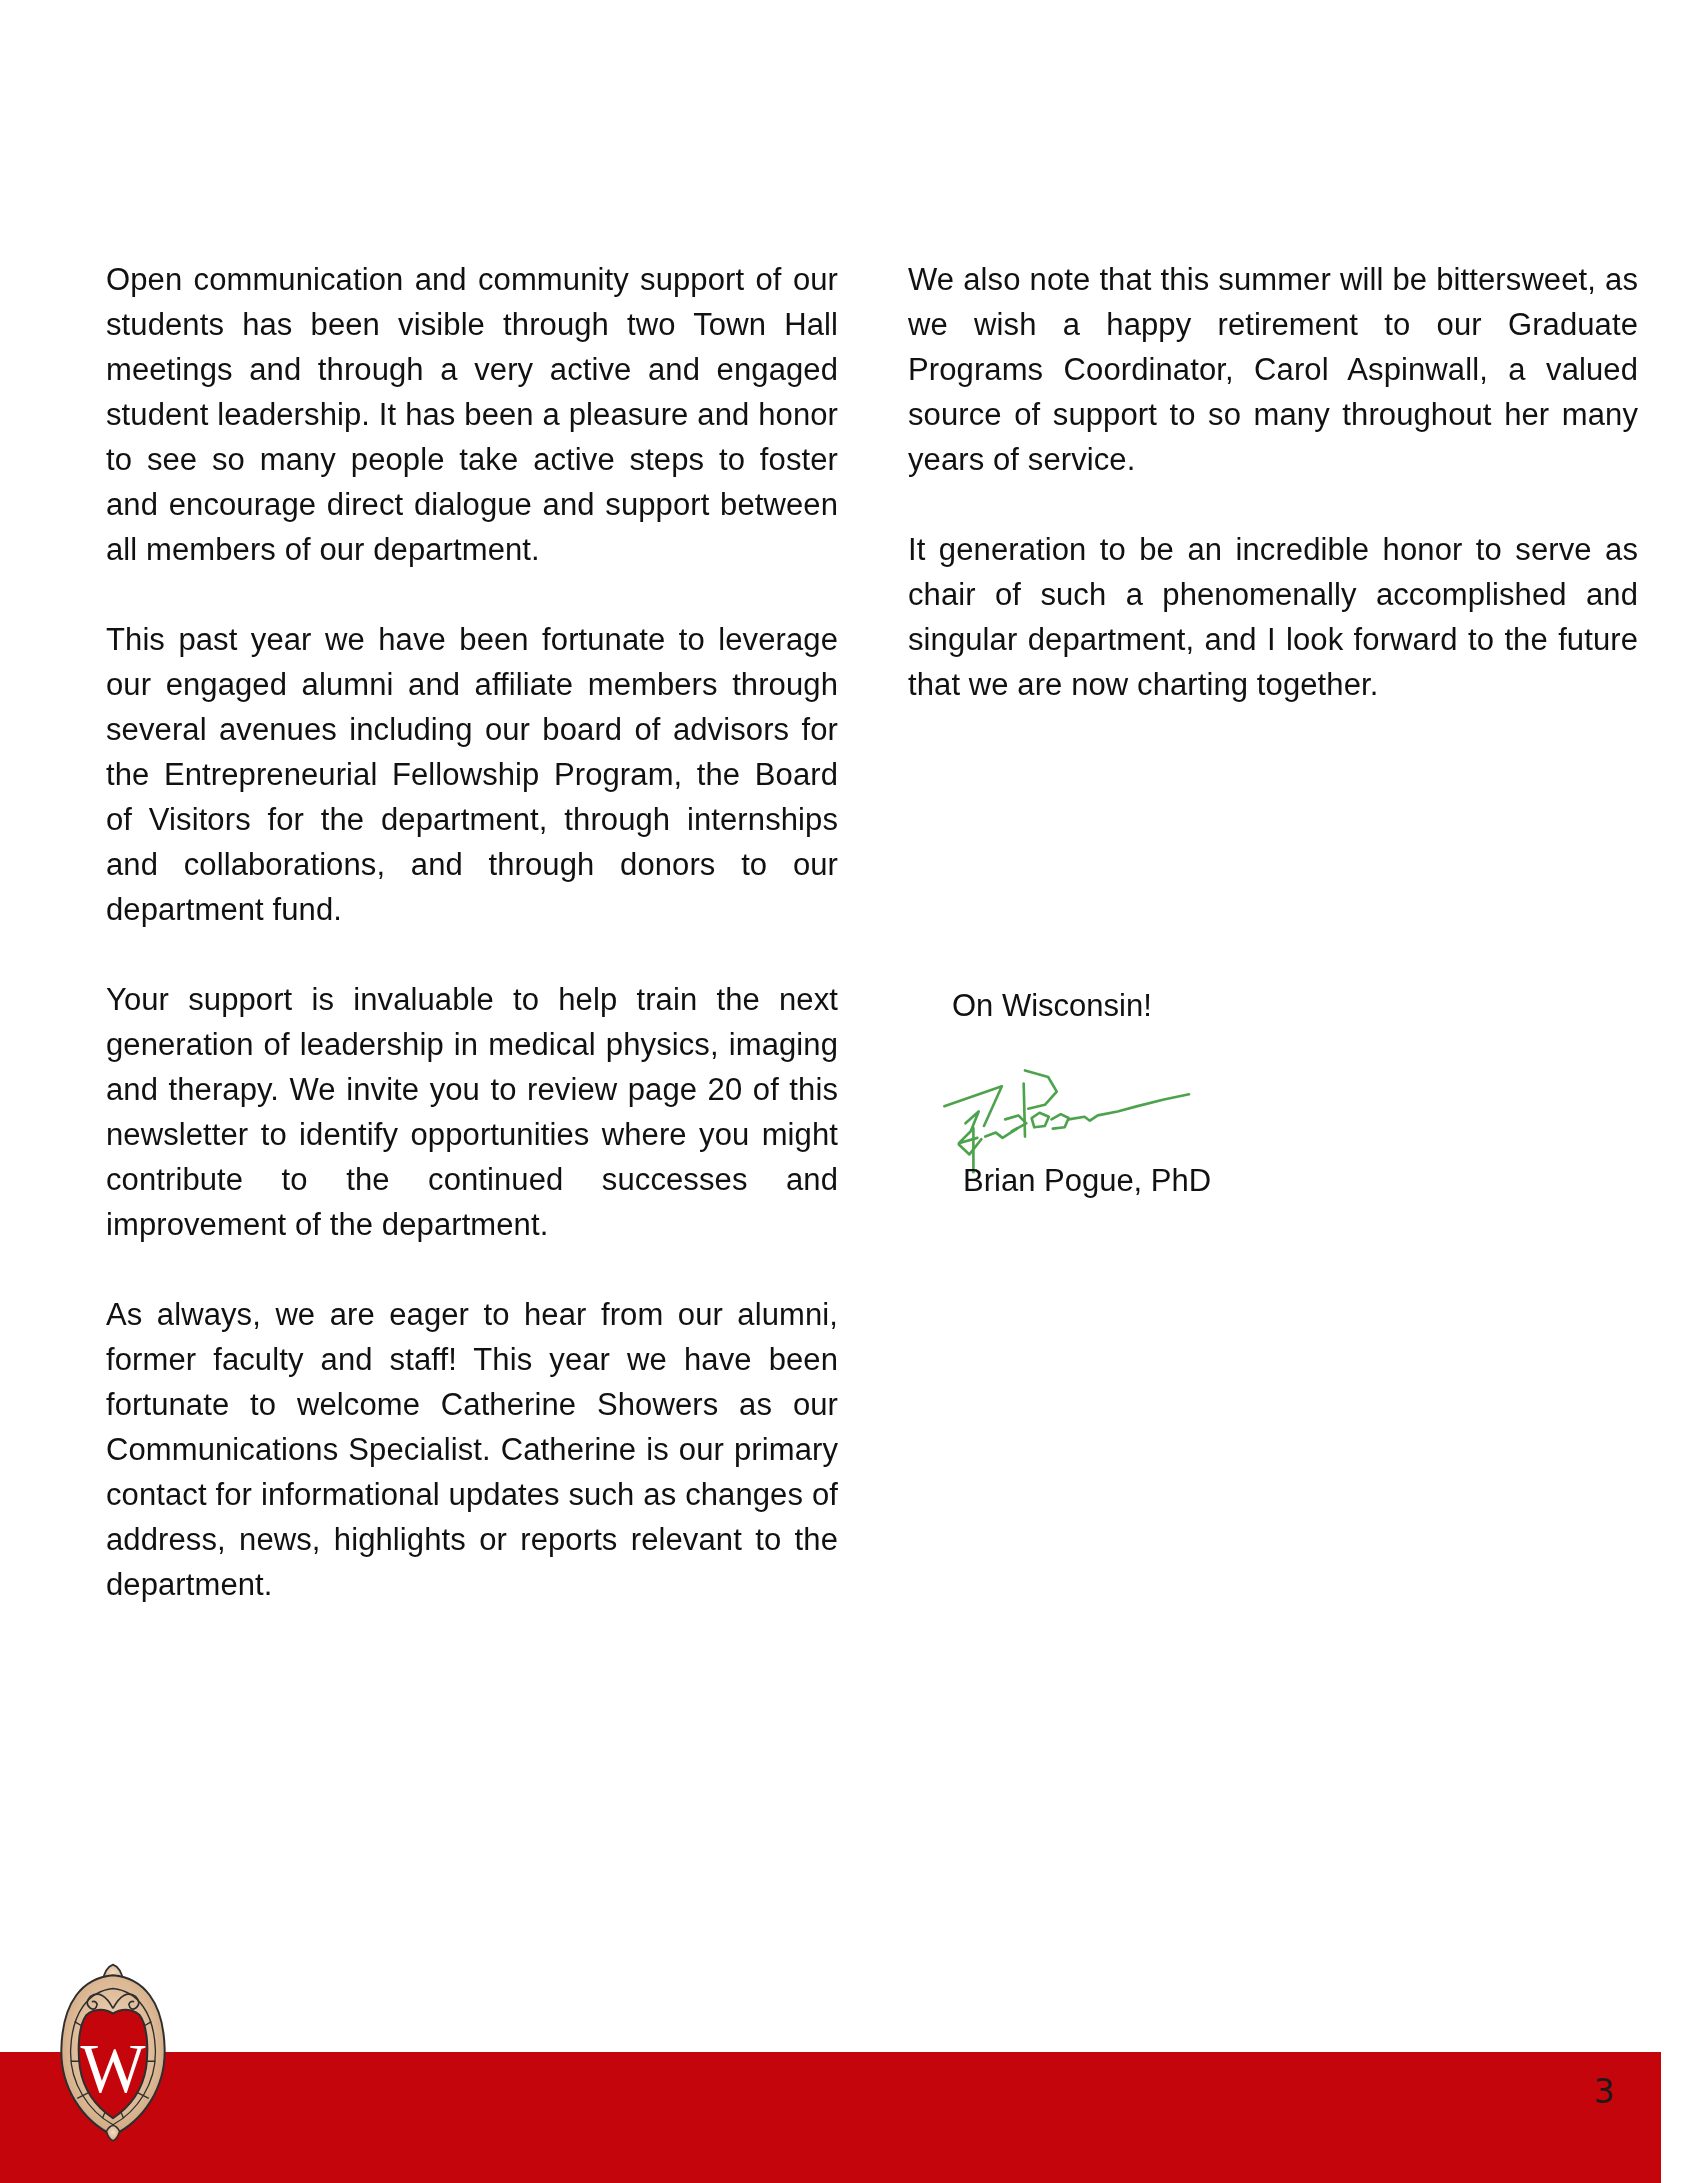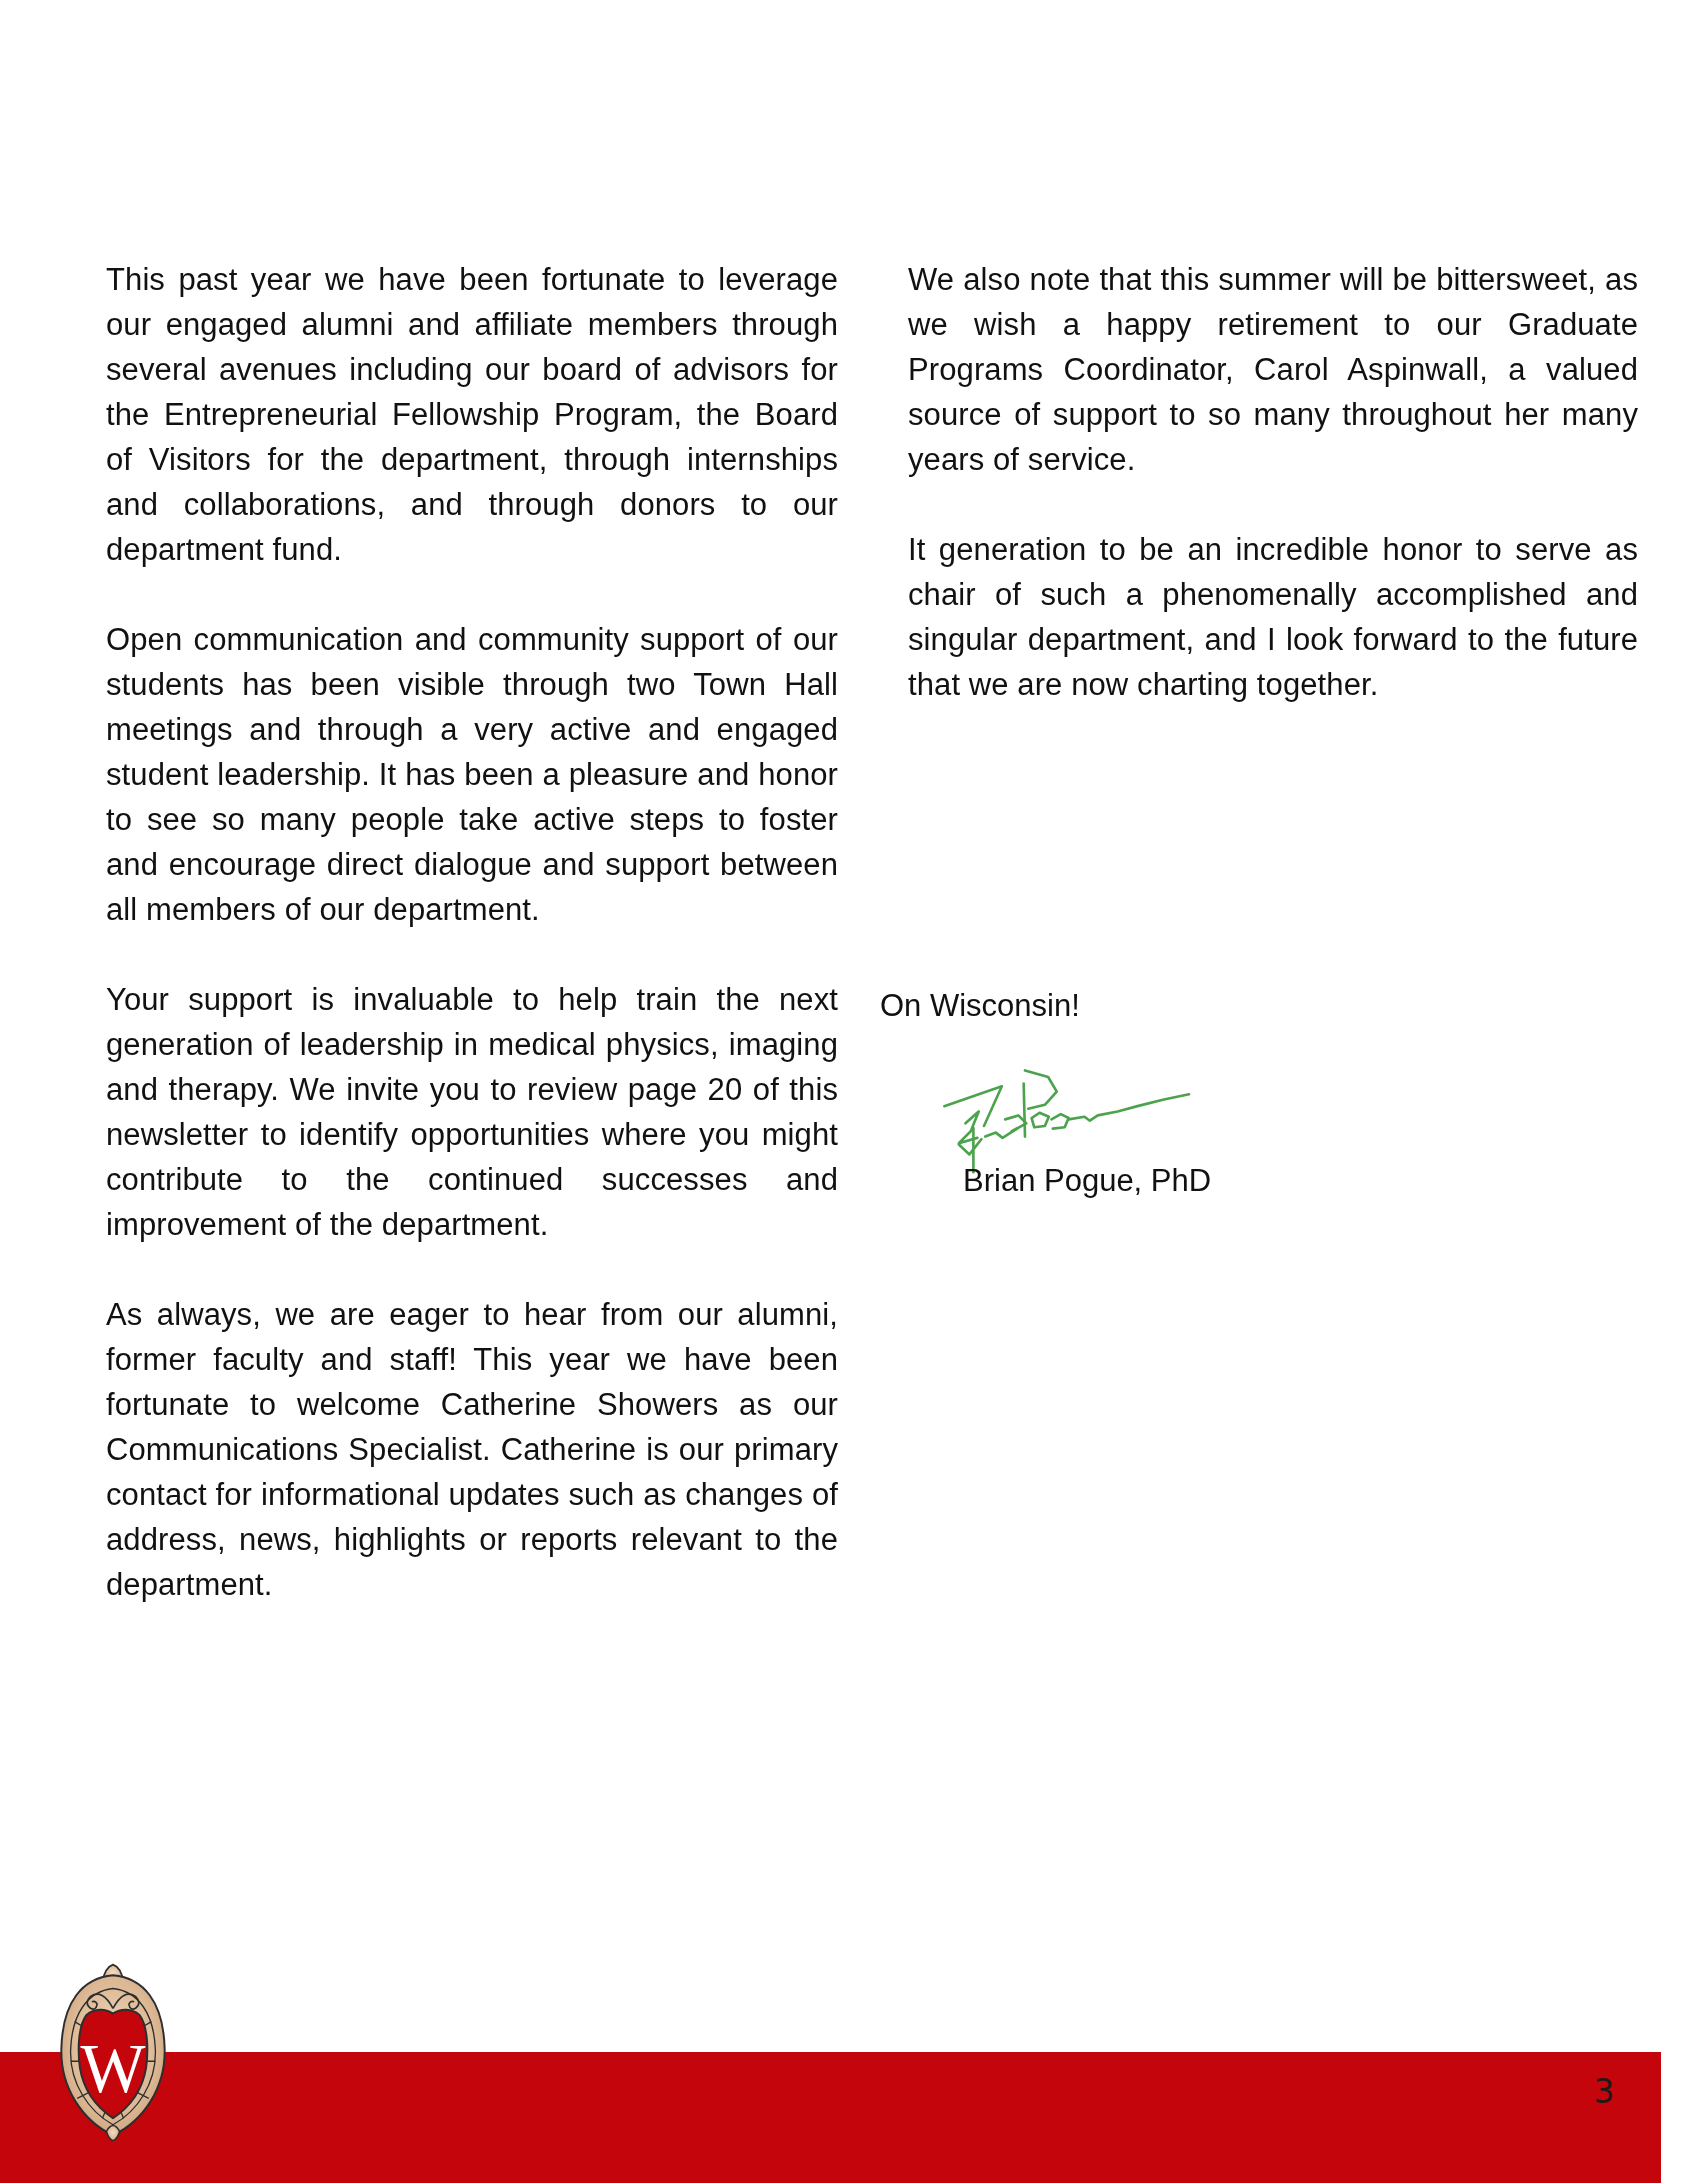--- a/index.html
+++ b/index.html
@@ -31,21 +31,21 @@
     }
     .col-left { left: 106px; width: 732px; }
     .col-right { left: 908px; width: 730px; }
     .column p {
       margin: 0 0 45px 0;
       text-align: justify;
       text-align-last: left;
     }
     .closing {
       position: absolute;
-      left: 880px;
+      left: 952px;
       top: 983px;
       font-size: 31px;
       line-height: 45px;
     }
     .signature {
       position: absolute;
       left: 939px;
       top: 1065px;
       width: 258px;
       height: 116px;
@@ -82,22 +82,22 @@
       width: 114px;
       height: 180px;
     }
   </style>
 </head>
 <body>
 
 <div class="page">
 
   <div class="column col-left">
+    <p>Open communication and community support of our students has been visible through two Town Hall meetings and through a very active and engaged student leadership. It has been a pleasure and honor to see so many people take active steps to foster and encourage direct dialogue and support between all members of our department.</p>
     <p>This past year we have been fortunate to leverage our engaged alumni and affiliate members through several avenues including our board of advisors for the Entrepreneurial Fellowship Program, the Board of Visitors for the department, through internships and collaborations, and through donors to our department fund.</p>
-    <p>Open communication and community support of our students has been visible through two Town Hall meetings and through a very active and engaged student leadership. It has been a pleasure and honor to see so many people take active steps to foster and encourage direct dialogue and support between all members of our department.</p>
     <p>Your support is invaluable to help train the next generation of leadership in medical physics, imaging and therapy. We invite you to review page 20 of this newsletter to identify opportunities where you might contribute to the continued successes and improvement of the department.</p>
     <p>As always, we are eager to hear from our alumni, former faculty and staff! This year we have been fortunate to welcome Catherine Showers as our Communications Specialist. Catherine is our primary contact for informational updates such as changes of address, news, highlights or reports relevant to the department.</p>
   </div>
 
   <div class="column col-right">
     <p>We also note that this summer will be bittersweet, as we wish a happy retirement to our Graduate Programs Coordinator, Carol Aspinwall, a valued source of support to so many throughout her many years of service.</p>
     <p>It generation to be an incredible honor to serve as chair of such a phenomenally accomplished and singular department, and I look forward to the future that we are now charting together.</p>
   </div>
 
   <div class="closing">On Wisconsin!</div>

